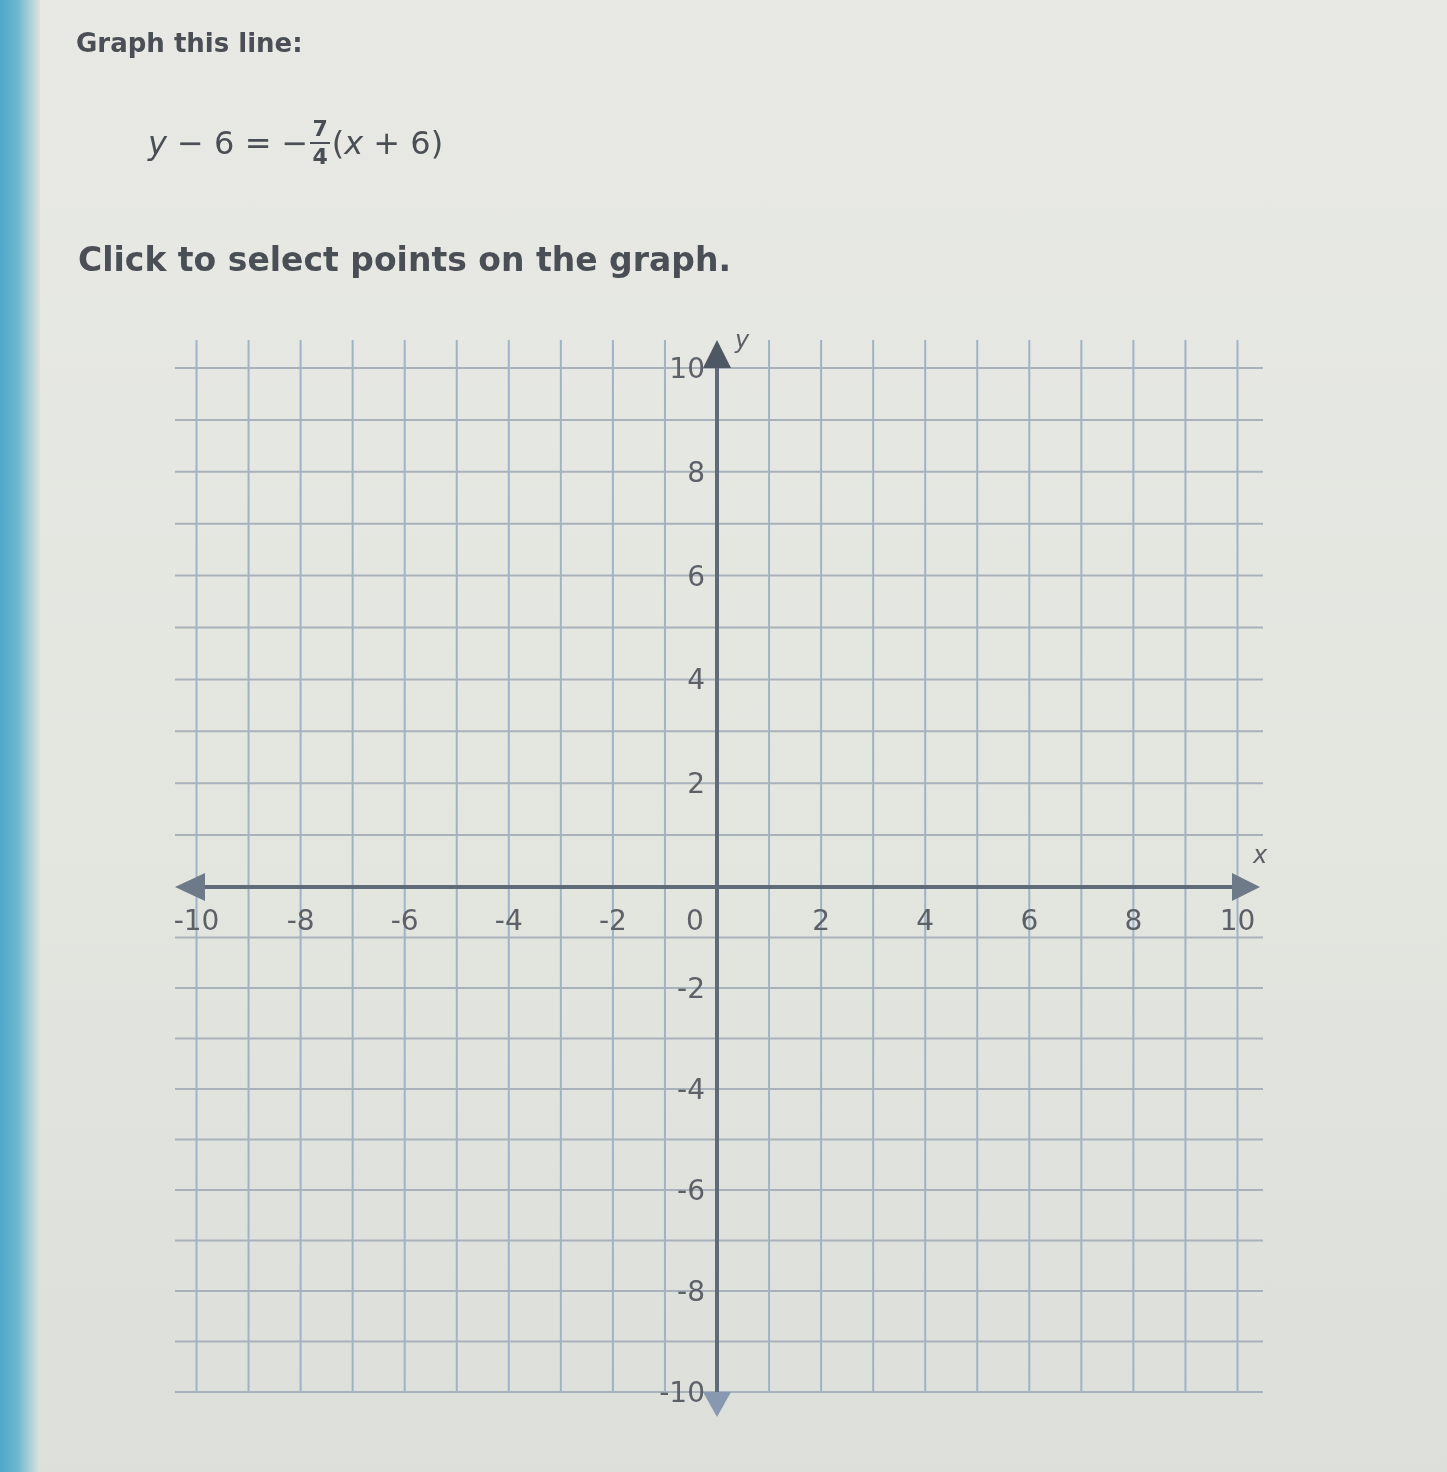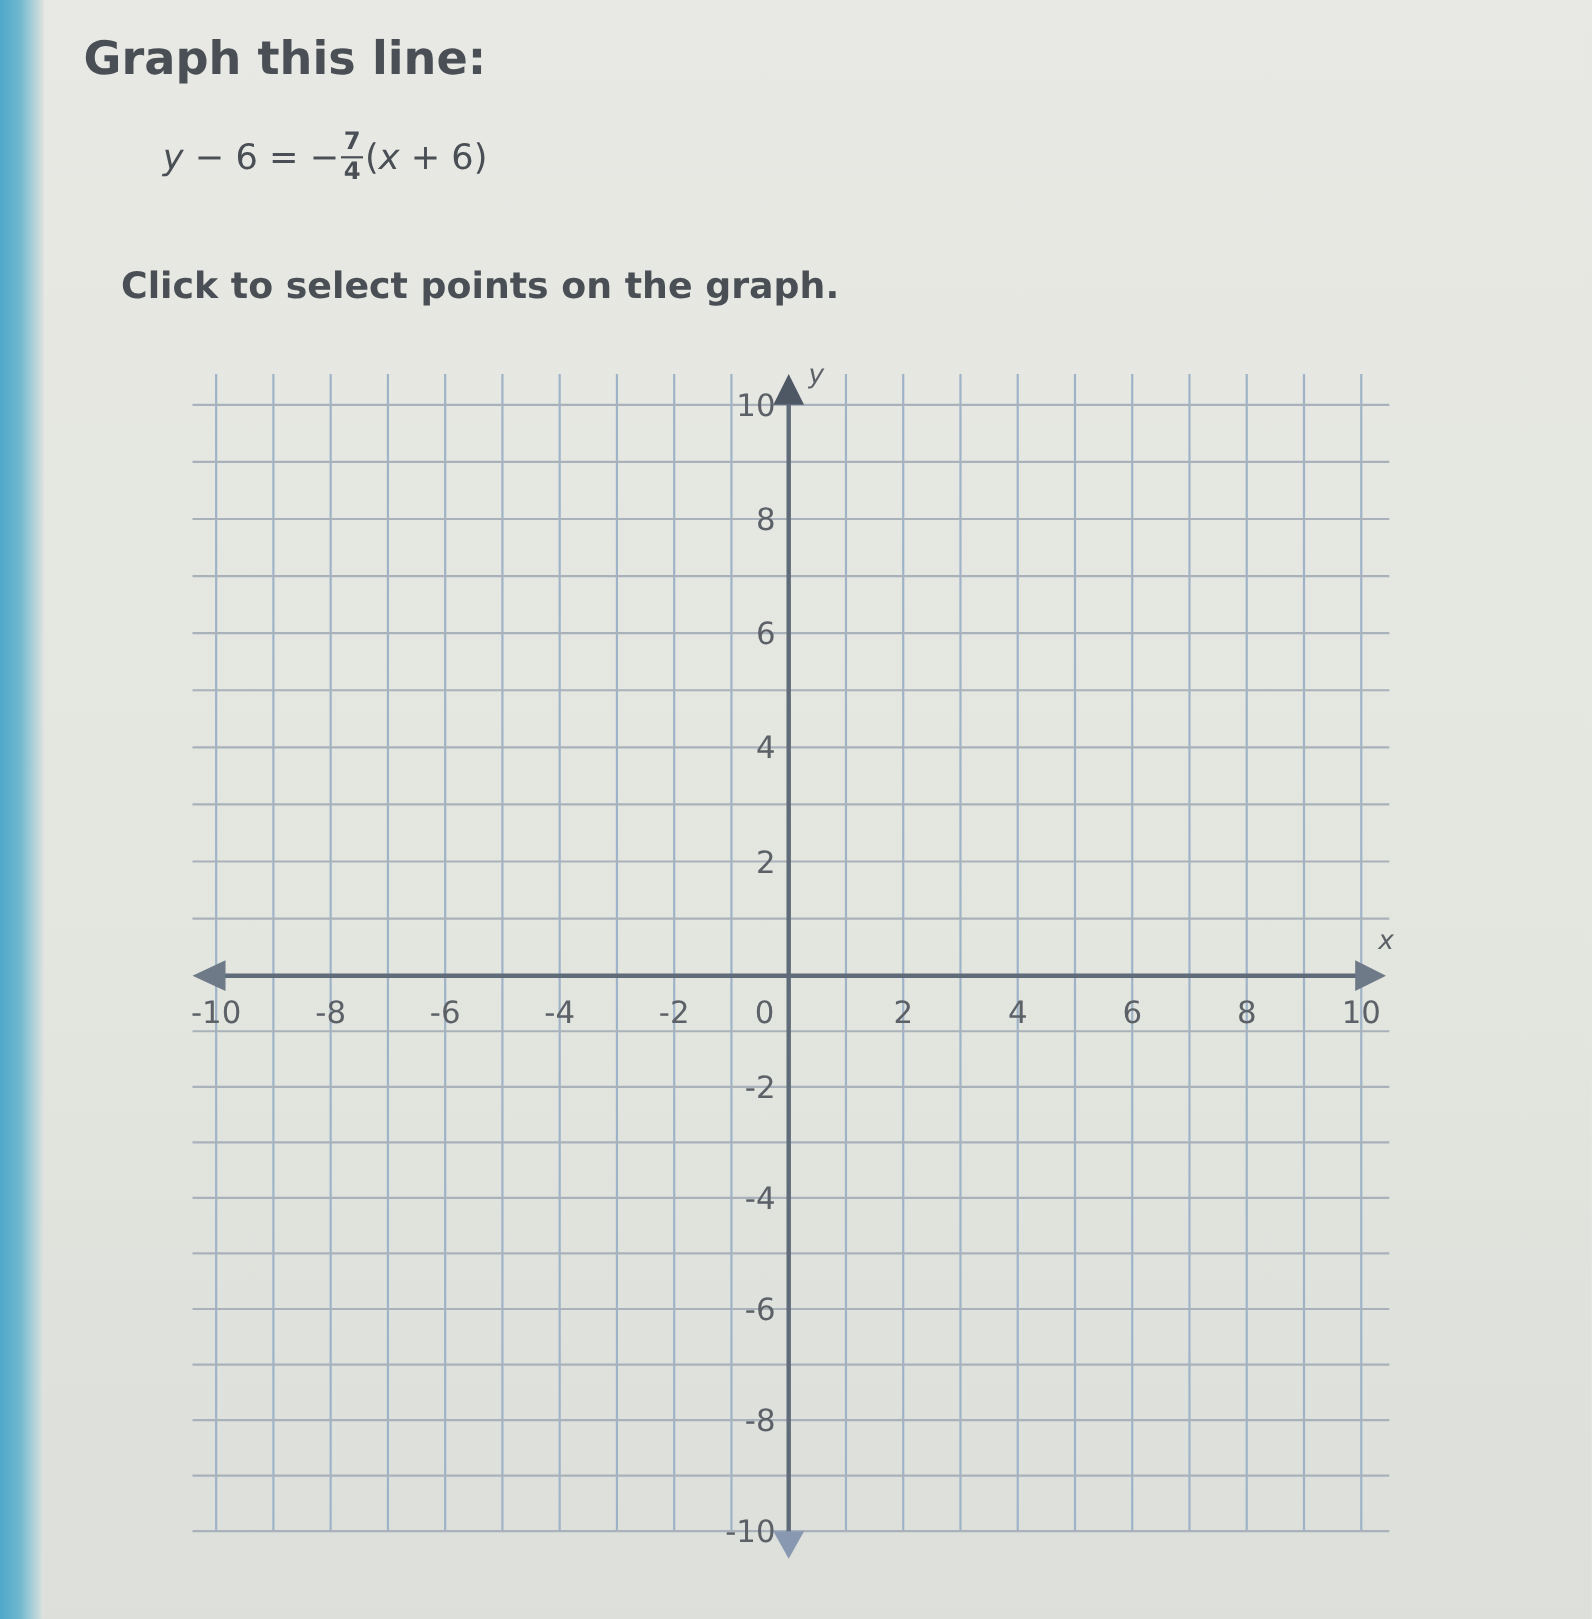--- a/index.html
+++ b/index.html
@@ -7,27 +7,27 @@
     width:1447px; height:1472px; overflow:hidden;
     background: linear-gradient(90deg, #4fa7c9 0px, #6fb8cf 18px, #dfe3df 40px, #e6e7e2 400px, #e4e5e0 1200px, #d9dcd8 1447px);
     font-family: "DejaVu Sans", sans-serif;
     color:#4a4f55;
     position:relative;
   }
   .panel {
     position:absolute; left:40px; top:0; width:1407px; height:1472px;
     background: linear-gradient(180deg, #e8e9e4 0%, #e3e5df 60%, #dcdfda 100%);
   }
-  .title { position:absolute; left:76px; top:28px; font-size:42px; font-weight:bold; color:#4a4f55; }
+  .title { position:absolute; left:76px; top:28px; font-size:26px; font-weight:bold; color:#4a4f55; }
   .equation { position:absolute; left:148px; top:118px; font-size:32px; color:#4a4f55; display:flex; align-items:center; }
   .equation .var { font-style:italic; }
   .frac { display:inline-flex; flex-direction:column; align-items:center; font-size:22px; font-weight:bold; line-height:1; margin:0 2px; }
   .frac .num { border-bottom:2px solid #4a4f55; padding:0 2px 2px; }
   .frac .den { padding-top:2px; }
-  .instruction { position:absolute; left:78px; top:240px; font-size:33px; font-weight:bold; color:#4a4f55;margin-left:32px; }
+  .instruction { position:absolute; left:78px; top:240px; font-size:33px; font-weight:bold; color:#4a4f55; }
   .graph { position:absolute; left:0; top:0; }
   .graph text { font-family:"DejaVu Sans", sans-serif; fill:#5c6168; }
 </style>
 </head>
 <body>
 
 <div class="panel"></div>
 
 <div class="title">Graph this line:</div>
 

